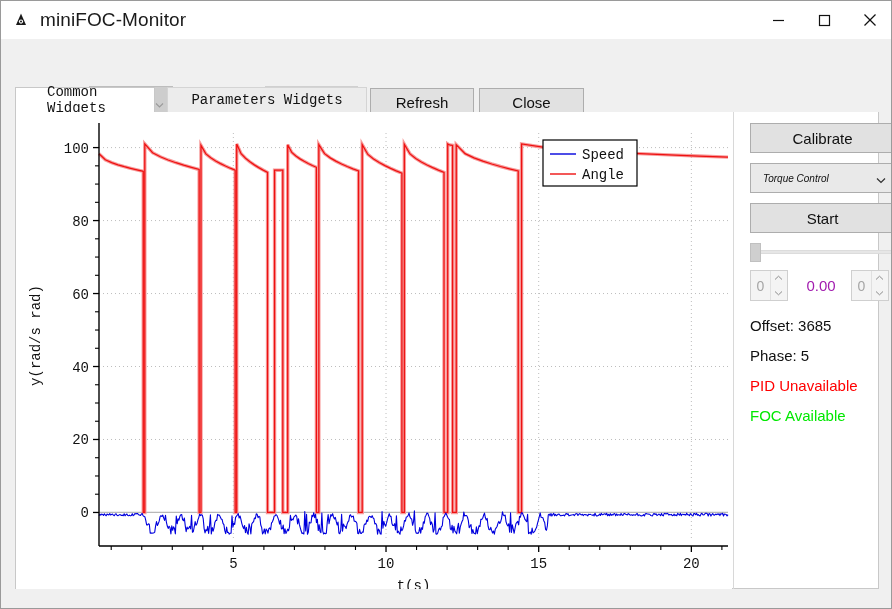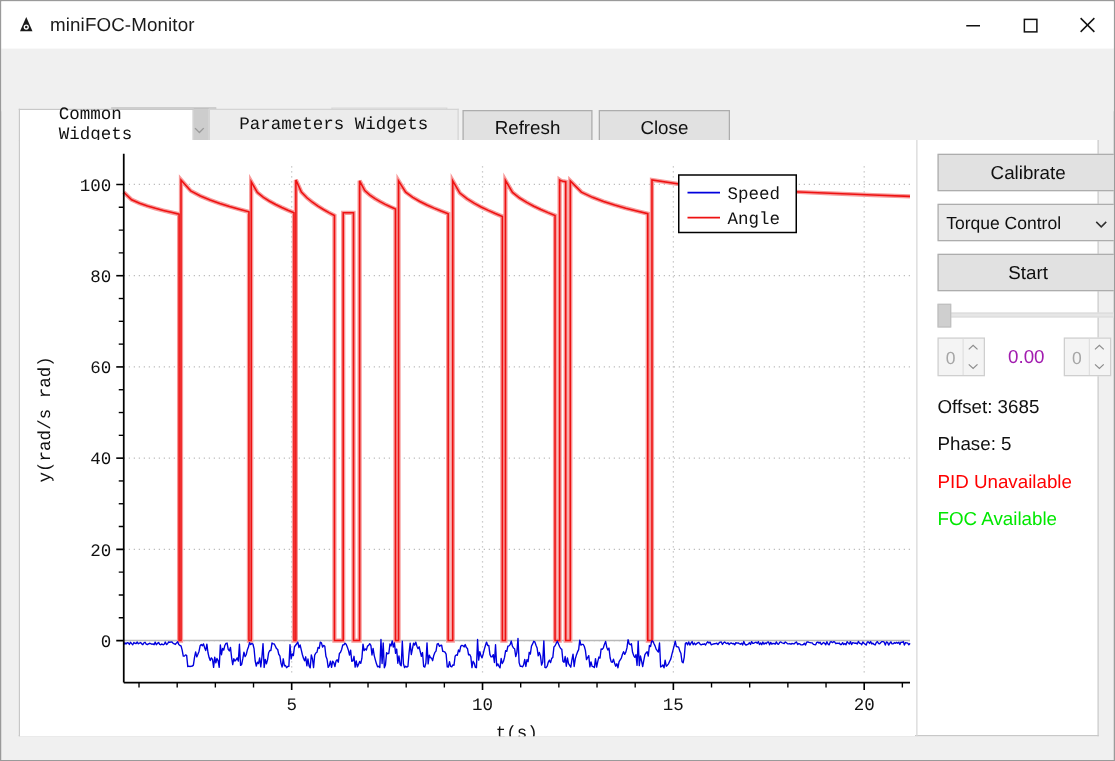--- a/index.html
+++ b/index.html
@@ -38,21 +38,21 @@
   }
   #app-icon {
     width: 18px; height: 18px;
     margin-left: 11px;
     display: flex;
     align-items: center;
     justify-content: center;
   }
   #title-text {
     margin-left: 10px;
-    font-size: 15px;
+    font-size: 19px;
     color: #1b1b1b;
     font-family: "Liberation Sans", sans-serif;
     letter-spacing: 0.1px;
   }
   .wbtn {
     width: 46px;
     height: 38px;
     display: flex;
     align-items: center;
     justify-content: center;
@@ -226,24 +226,25 @@
     position: absolute;
     left: 16px; top: 51px;
     width: 145px; height: 30px;
     background: #e9e9e9;
     border: 1px solid #adadad;
     box-sizing: border-box;
     display: flex;
     align-items: center;
   }
   #mode-value {
-    margin-left: 6px;
-    font-size: 14px;
+    margin-left: 12px;
+    font-size: 10px;
     color: #0f0f0f;
     font-family: "Liberation Sans", sans-serif;
+    font-style: italic;
   }
   #mode-arrow {
     position: absolute;
     right: 7px; top: 50%;
     transform: translateY(-50%);
     width: 12px; height: 12px;
   }
 
   #torque-slider {
     position: absolute;

